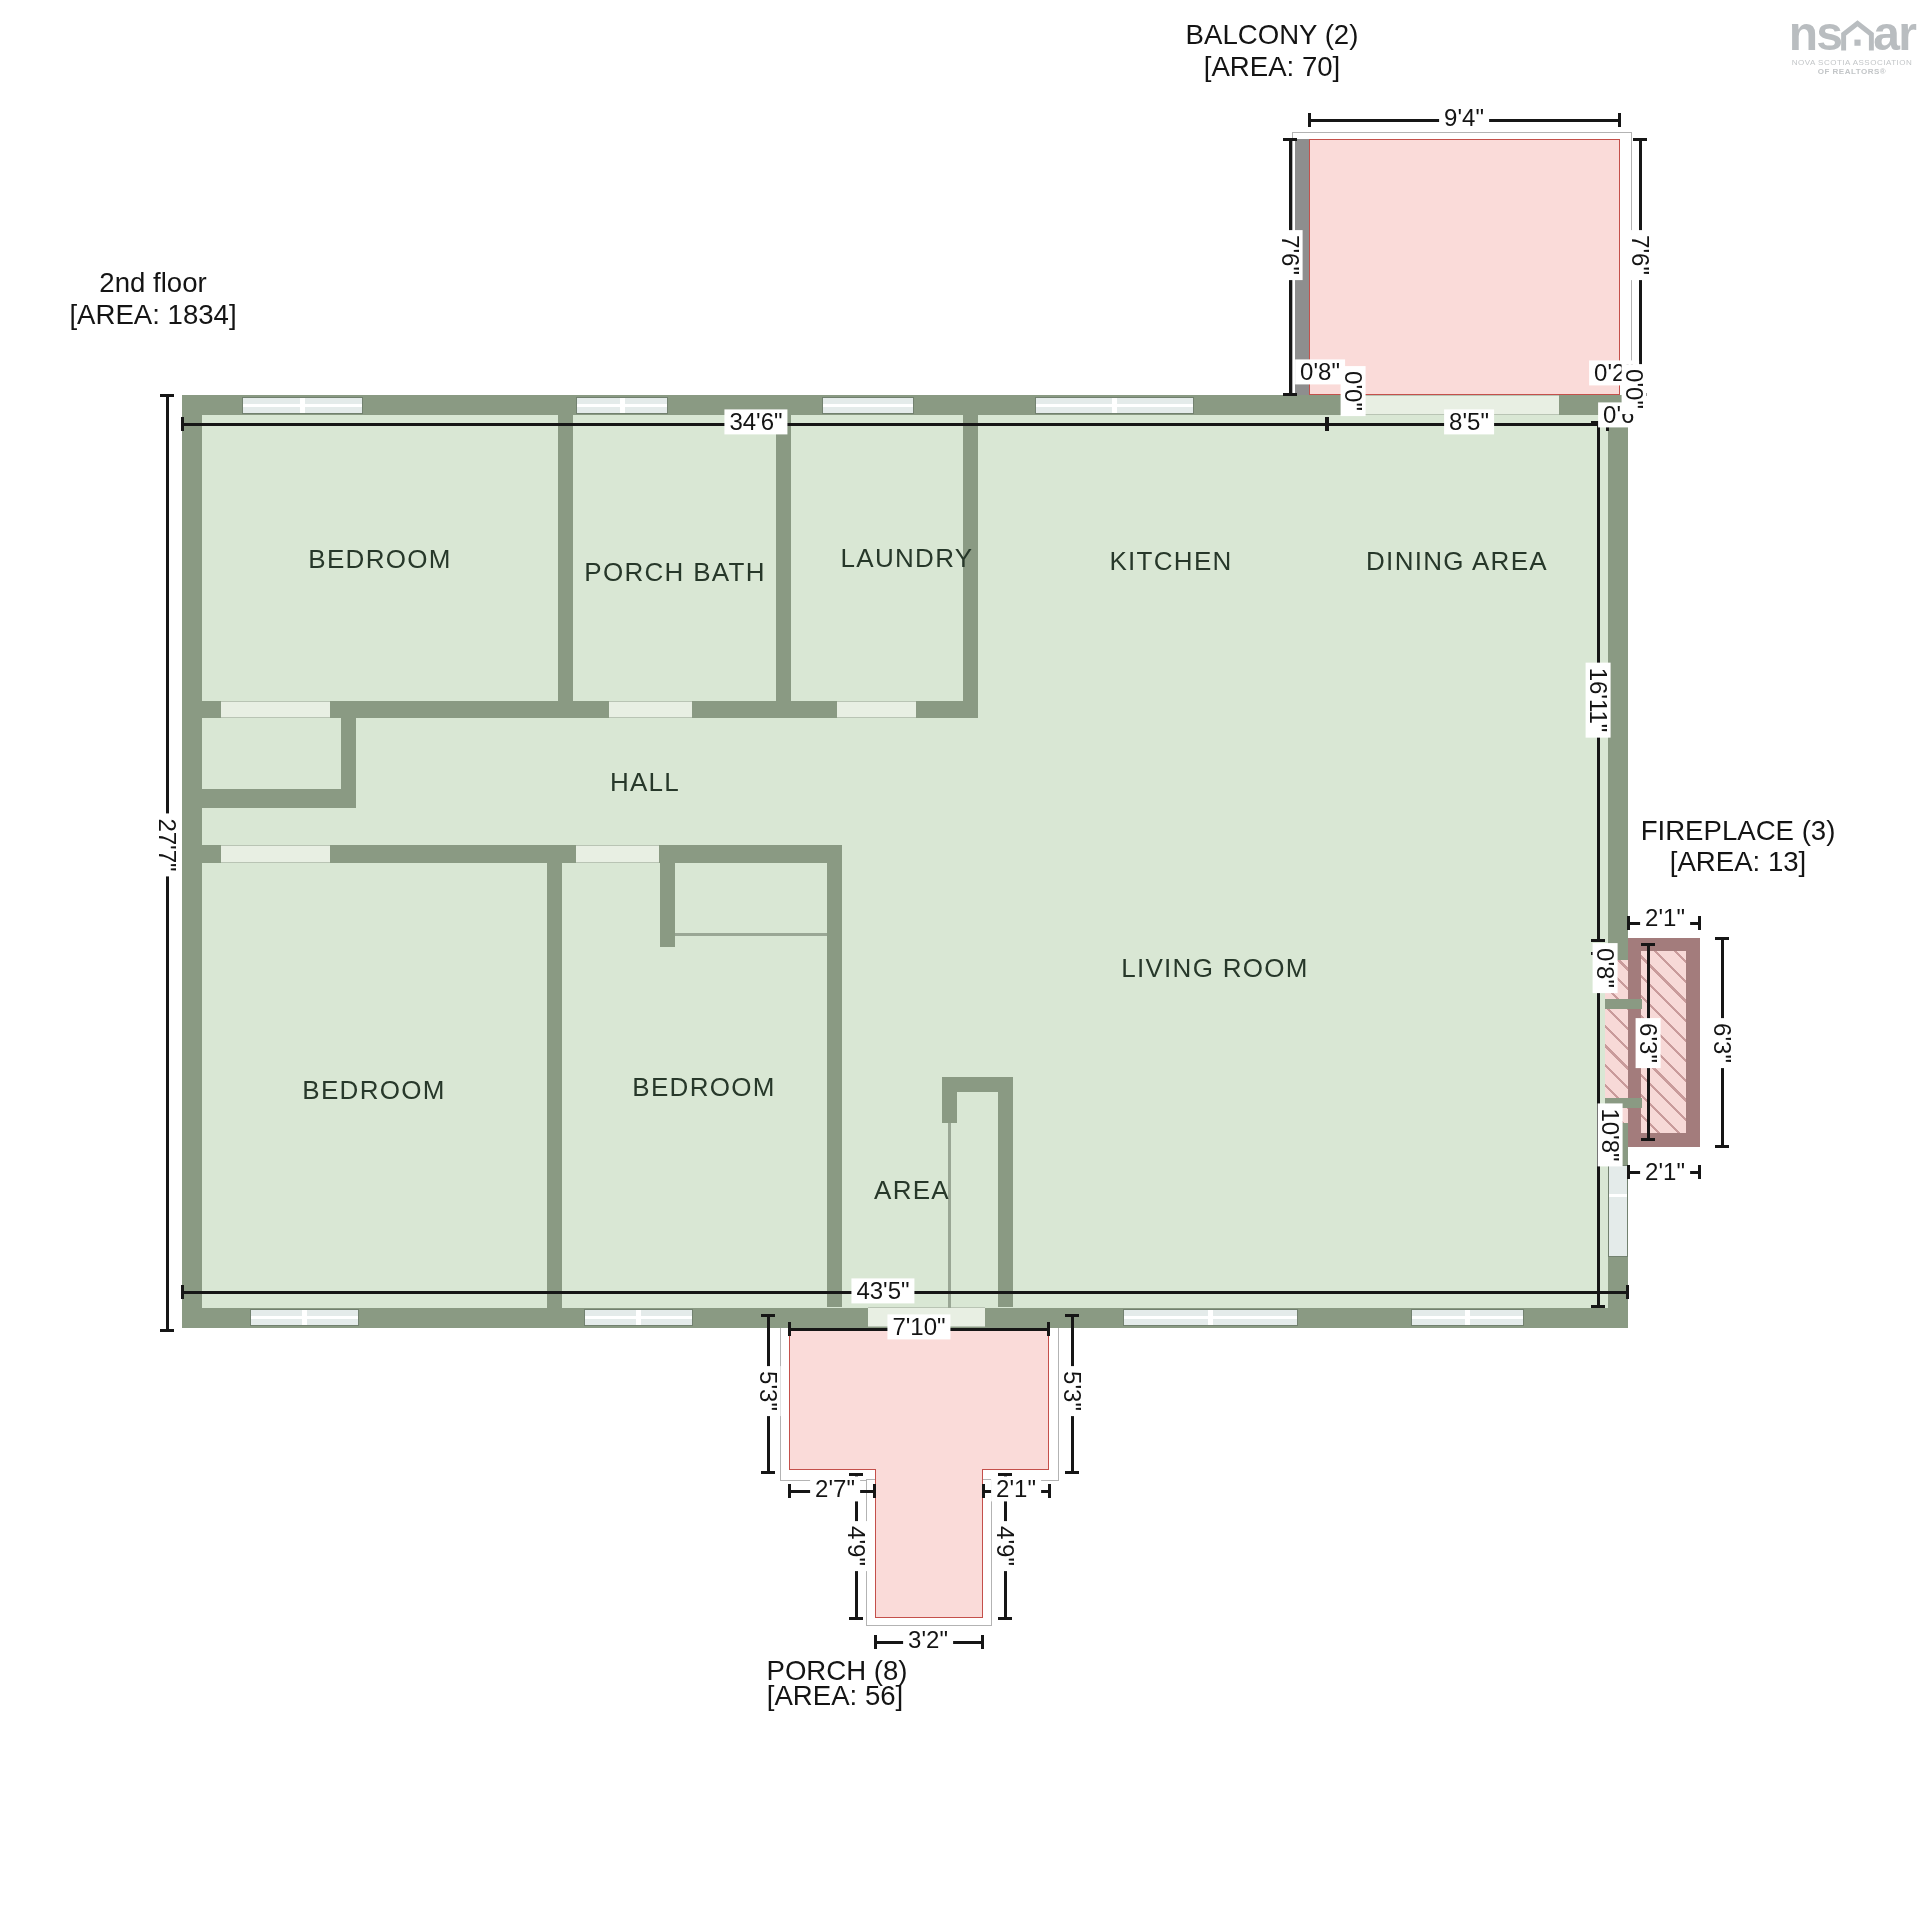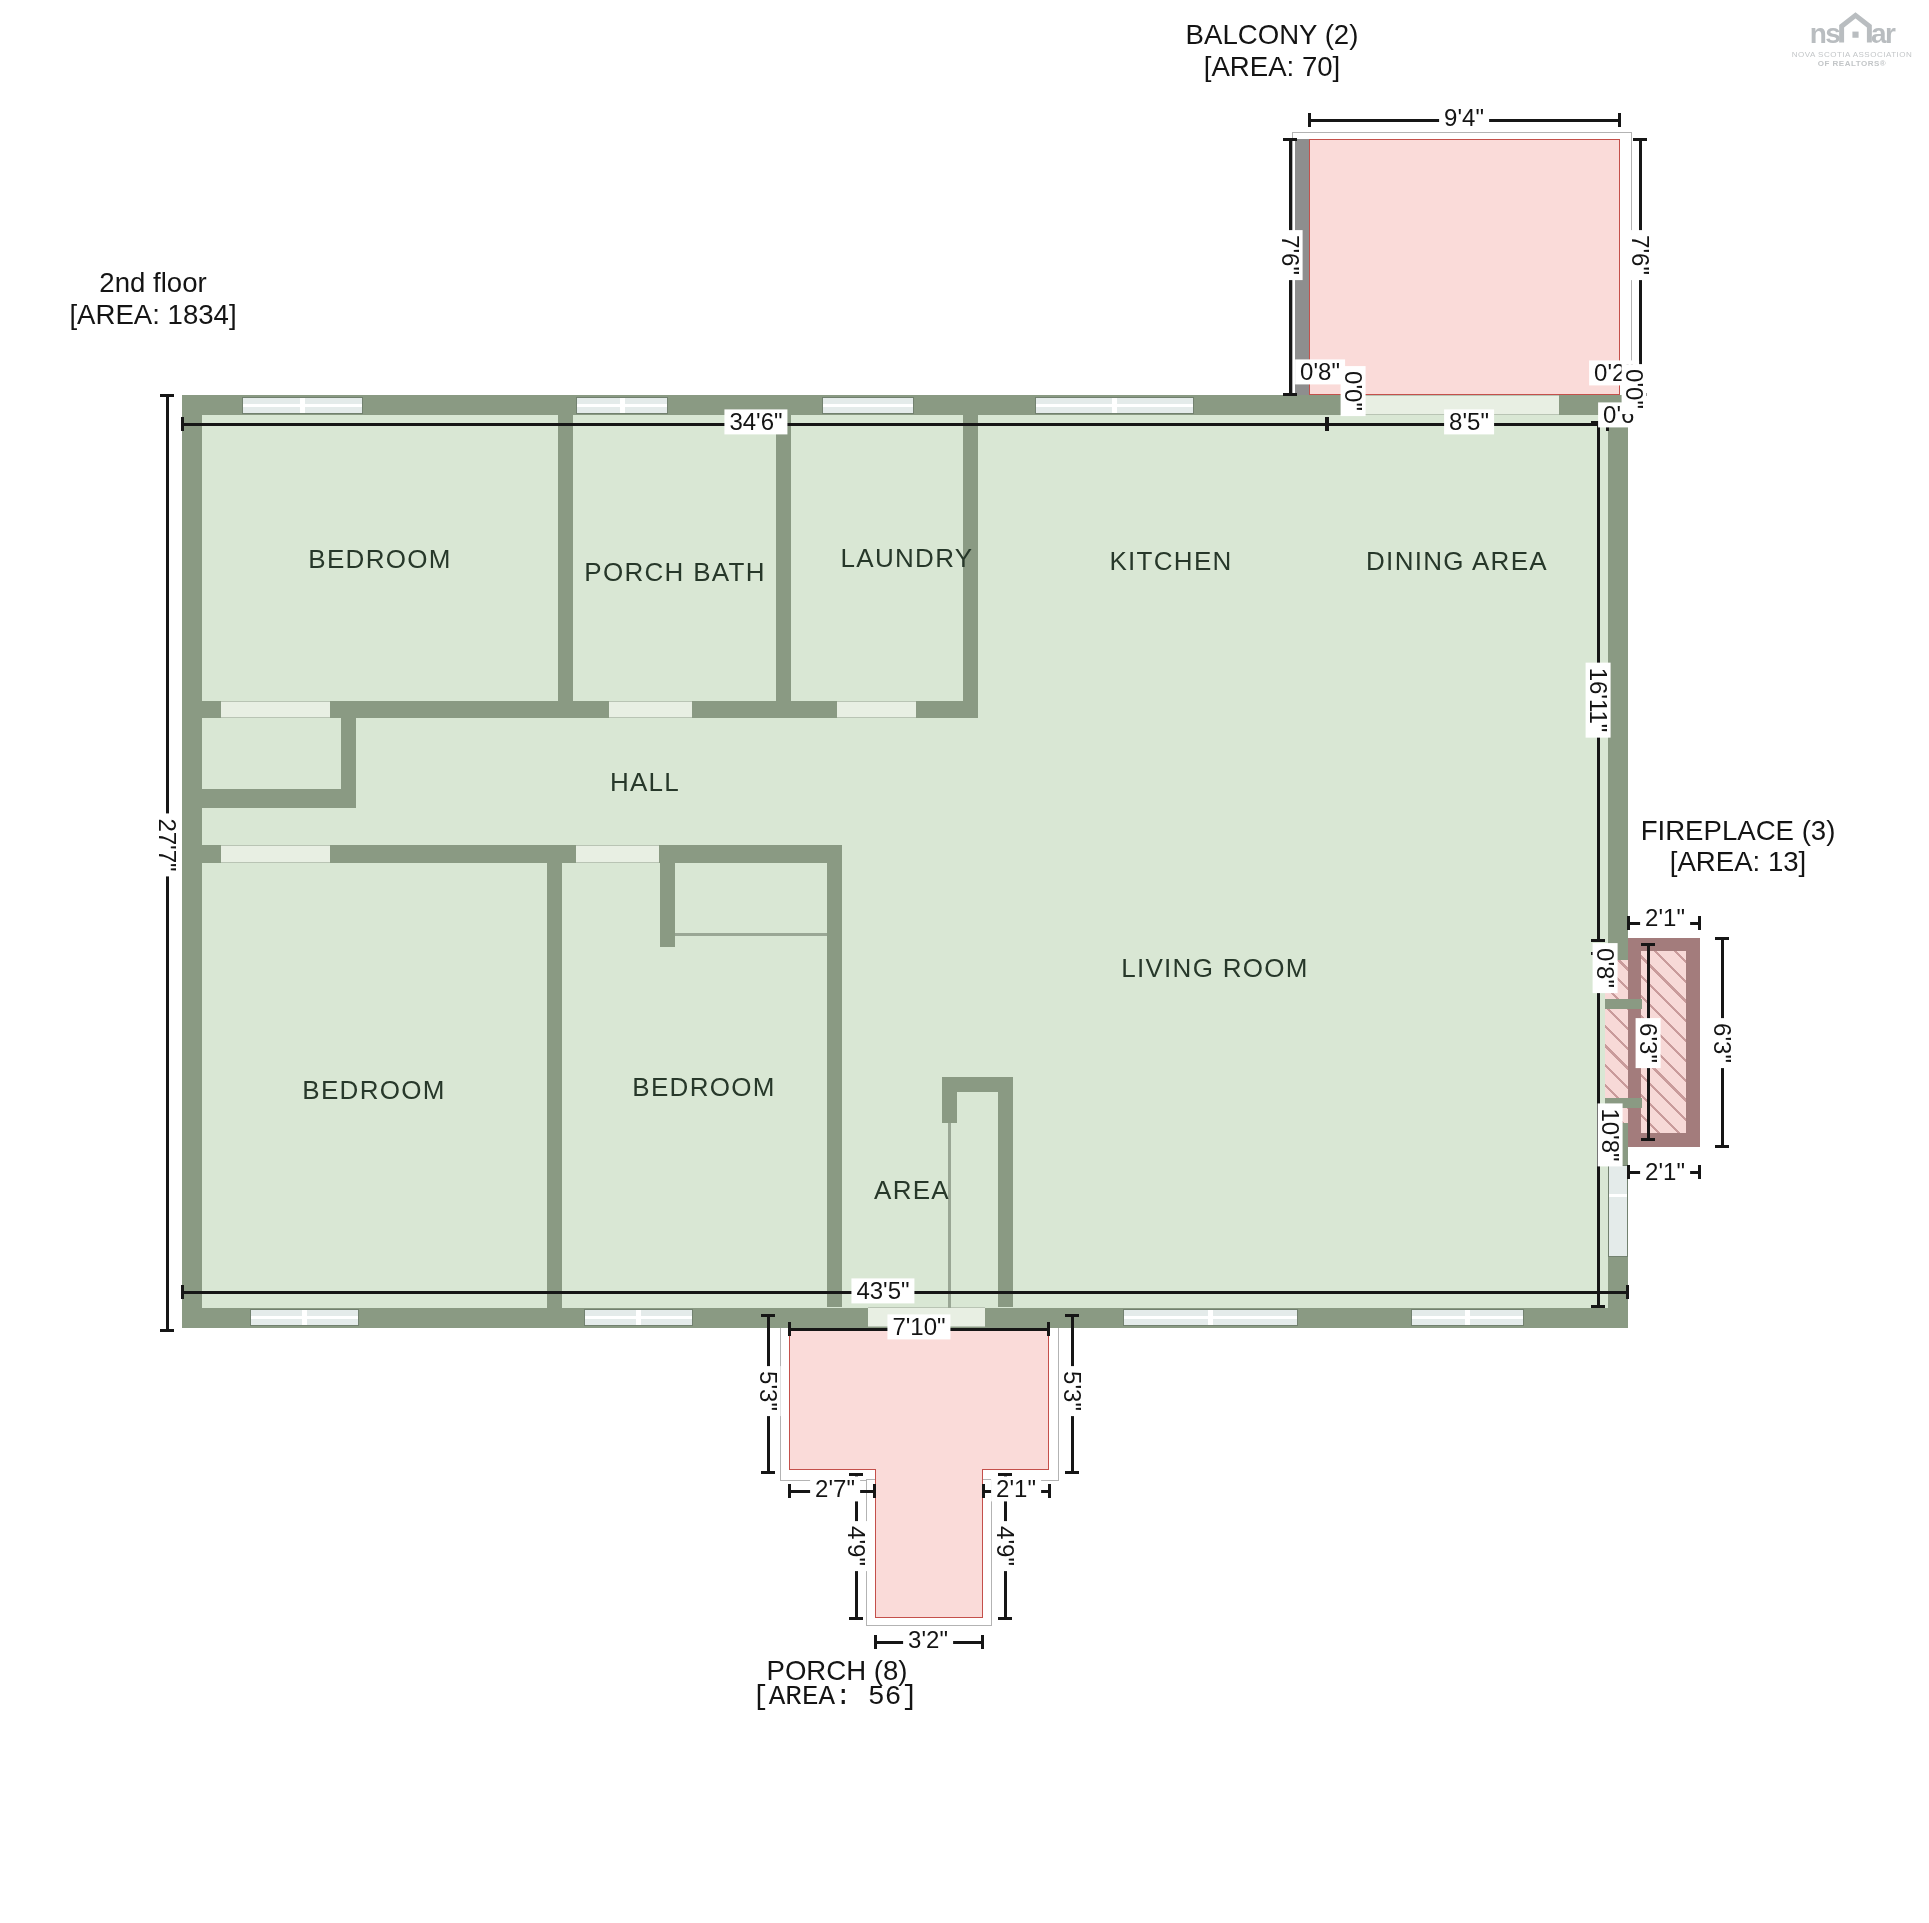--- a/index.html
+++ b/index.html
@@ -22,21 +22,21 @@
   .window .mv{top:0;bottom:0;left:50%;width:5px;margin-left:-2.5px;}
   .window.vert .mh{left:0;right:0;top:33%;height:3.3px;}
   .dline{position:absolute;background:#161616;}
   .tk{position:absolute;background:#161616;}
   .lbl{position:absolute;transform:translate(-50%,-50%);white-space:nowrap;z-index:30;}
   .lbl.r{transform:translate(-50%,-50%) rotate(90deg);}
   .dim{font-size:24px;color:#141414;background:#ffffff;padding:0 5px;line-height:1.05;}
   .room-lbl{font-size:26px;color:#27382a;letter-spacing:1.3px;background:transparent;}
   .title{font-size:27.6px;color:#141414;background:transparent;}
   .logo{position:absolute;left:1777px;top:11.7px;width:150px;text-align:center;color:#b9bdc0;}
-  .logo-row{display:flex;align-items:flex-end;justify-content:center;font-size:28px;font-weight:bold;letter-spacing:-1.7px;line-height:0.9;}
+  .logo-row{display:flex;align-items:flex-end;justify-content:center;font-size:48px;font-weight:bold;letter-spacing:-1.7px;line-height:0.9;}
   .logo-row svg{margin:0 -2.5px 1.7px -2.5px;}
   .logo-cap{font-size:8px;color:#c3c6c8;letter-spacing:0.5px;margin-top:3.3px;}
   .logo-cap2{font-size:8px;color:#c3c6c8;letter-spacing:0.5px;font-weight:bold;}
 </style>
 </head>
 <body>
 
 <div id="canvas">
   <div class="logo">
     <div class="logo-row">
@@ -204,21 +204,21 @@
       <div class="tk" style="top: -0.8px; left: -5.8px; width: 14px; height: 2.5px;"></div>
       <div class="tk" style="bottom: -0.8px; left: -5.8px; width: 14px; height: 2.5px;"></div>
     </div>
     <div class="lbl title" style="left: 153px; top: 283px;">2nd floor</div>
     <div class="lbl title" style="left: 153px; top: 315px;">[AREA: 1834]</div>
     <div class="lbl title" style="left: 1272px; top: 35px;">BALCONY (2)</div>
     <div class="lbl title" style="left: 1272px; top: 67px;">[AREA: 70]</div>
     <div class="lbl title" style="left: 1738px; top: 831px;">FIREPLACE (3)</div>
     <div class="lbl title" style="left: 1738px; top: 862px;">[AREA: 13]</div>
     <div class="lbl title" style="left: 837px; top: 1671px;">PORCH (8)</div>
-    <div class="lbl title" style="left: 835px; top: 1696px; font-family: Liberation Mono, monospace;">[AREA: 56]</div>
+    <div class="lbl title" style="left: 835px; top: 1696px;">[AREA: 56]</div>
     <div class="lbl room-lbl" style="left: 380px; top: 559px;">BEDROOM</div>
     <div class="lbl room-lbl" style="left: 675px; top: 572px;">PORCH BATH</div>
     <div class="lbl room-lbl" style="left: 907px; top: 558px;">LAUNDRY</div>
     <div class="lbl room-lbl" style="left: 1171px; top: 561px;">KITCHEN</div>
     <div class="lbl room-lbl" style="left: 1457px; top: 561px;">DINING AREA</div>
     <div class="lbl room-lbl" style="left: 645px; top: 782px;">HALL</div>
     <div class="lbl room-lbl" style="left: 1215px; top: 968px;">LIVING ROOM</div>
     <div class="lbl room-lbl" style="left: 374px; top: 1090px;">BEDROOM</div>
     <div class="lbl room-lbl" style="left: 704px; top: 1087px;">BEDROOM</div>
     <div class="lbl room-lbl" style="left: 912px; top: 1190px;">AREA</div>

